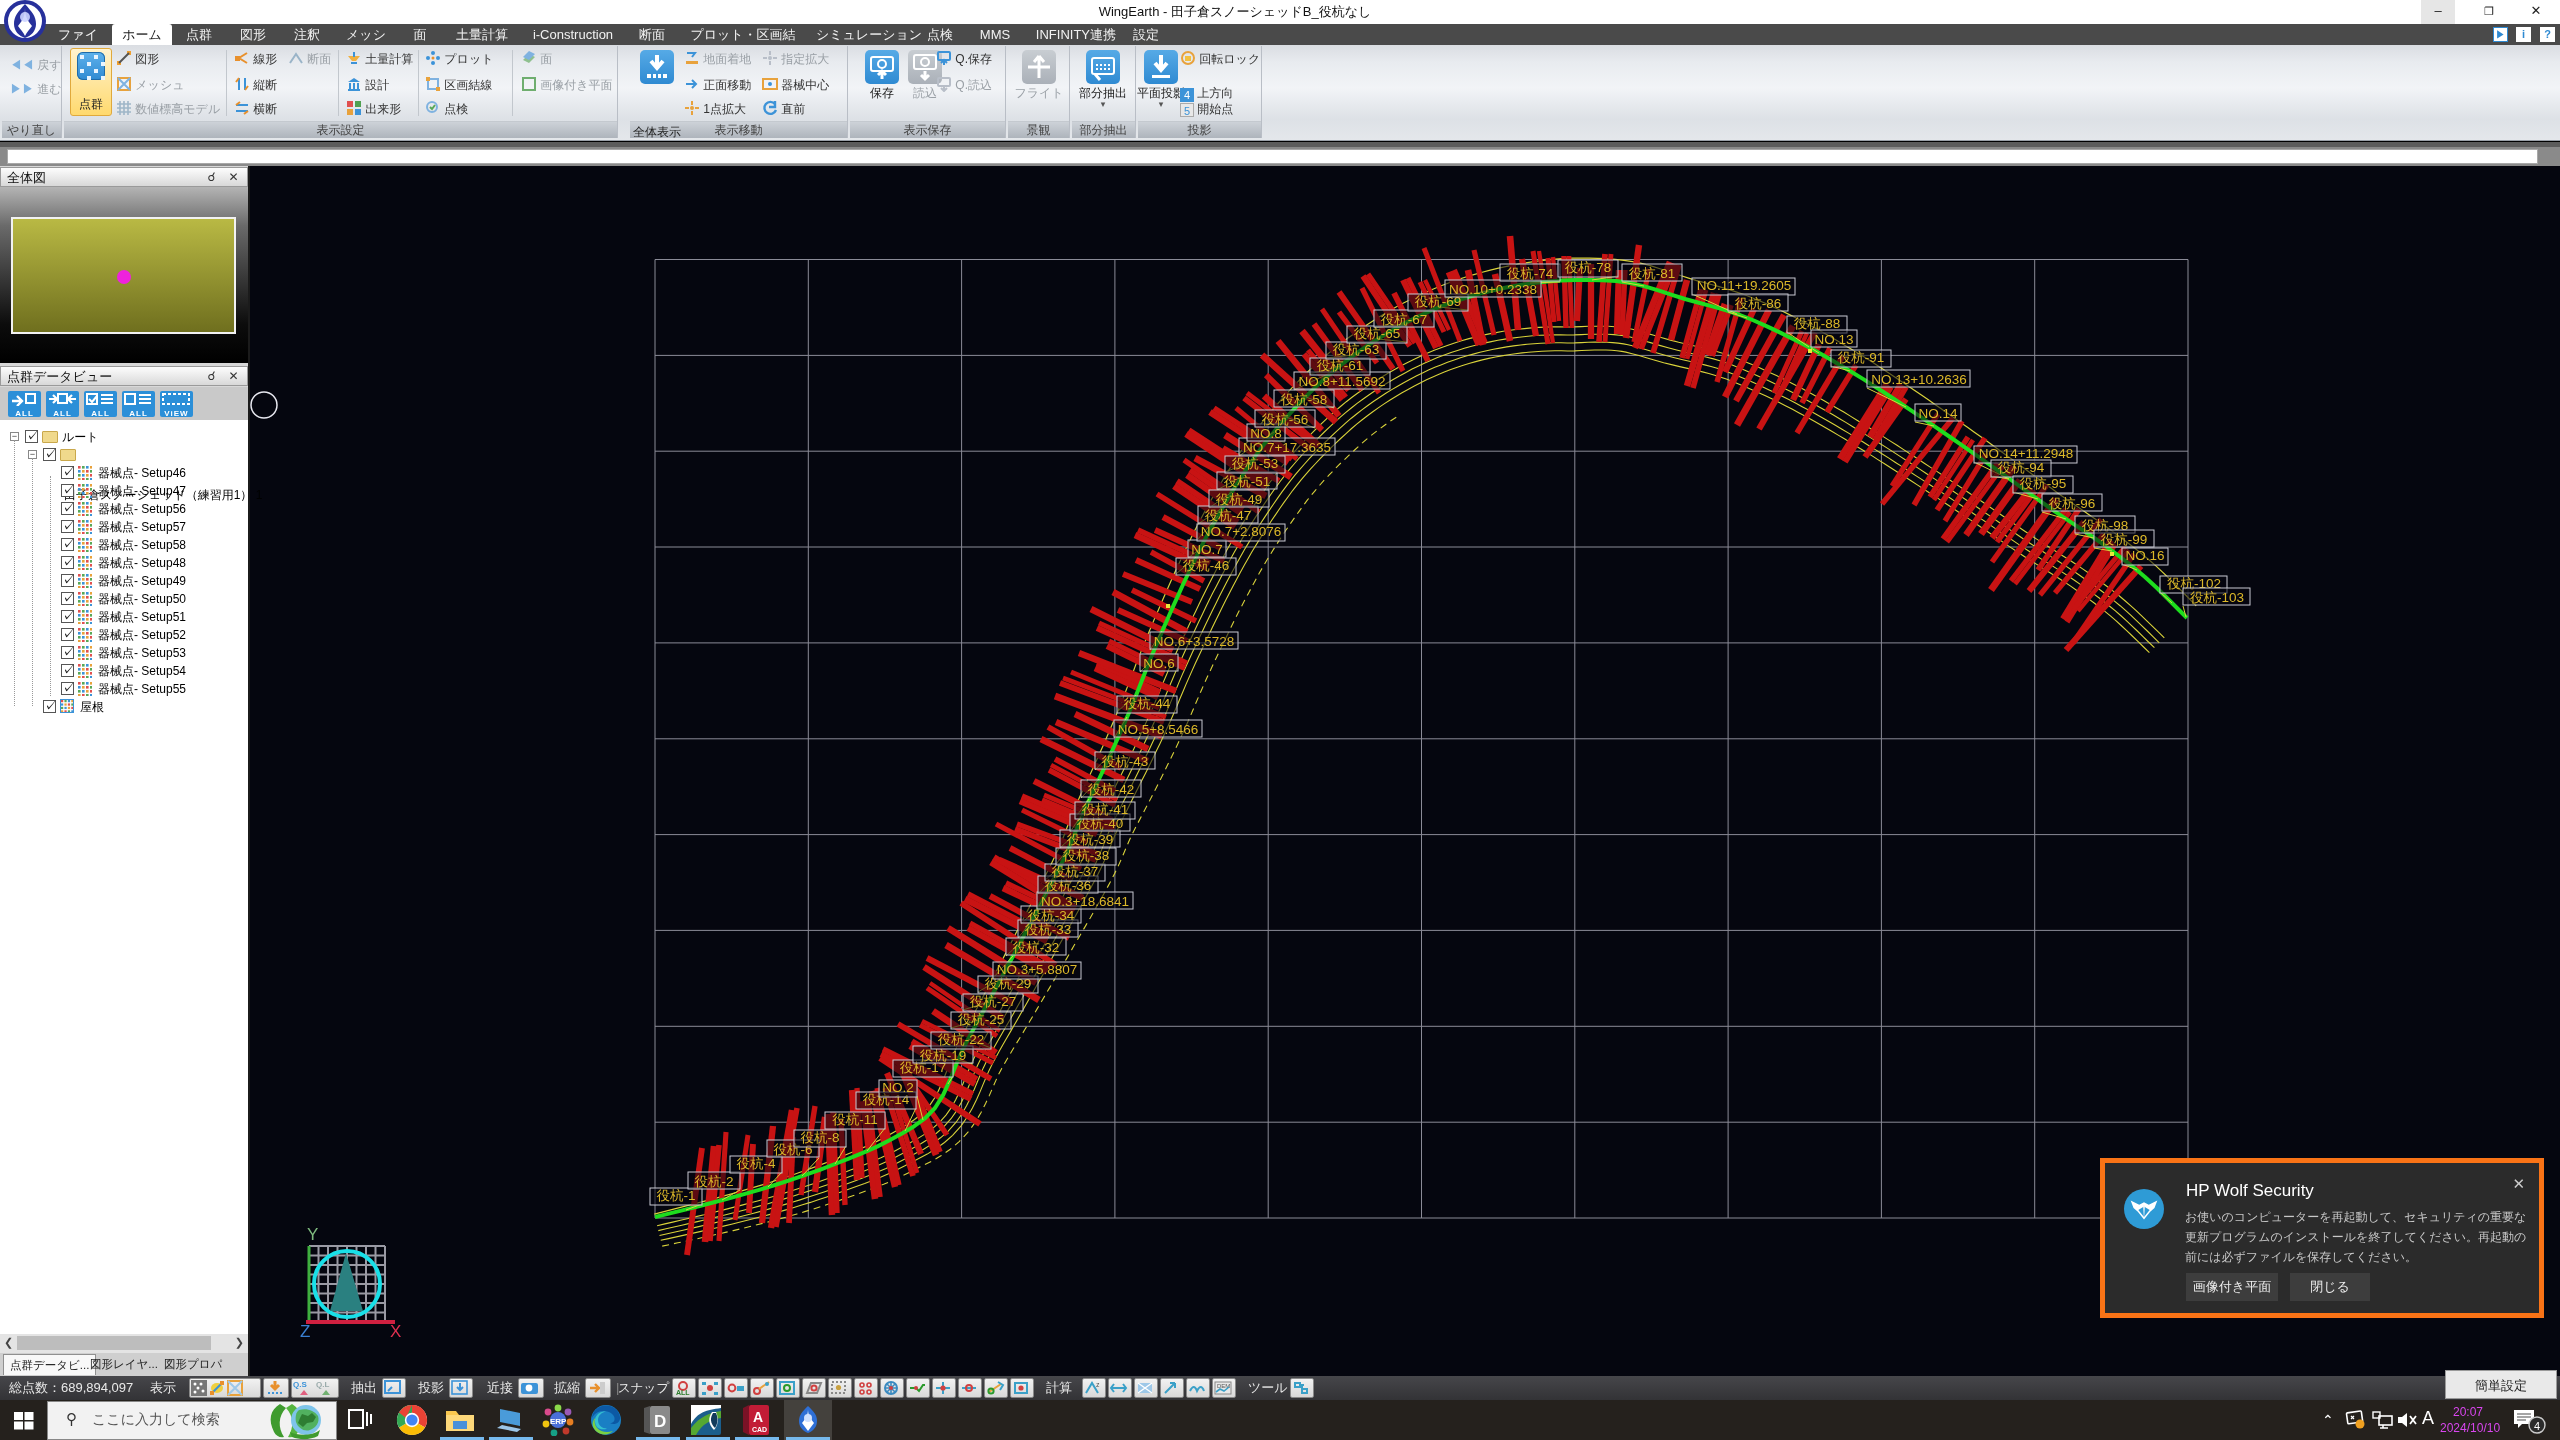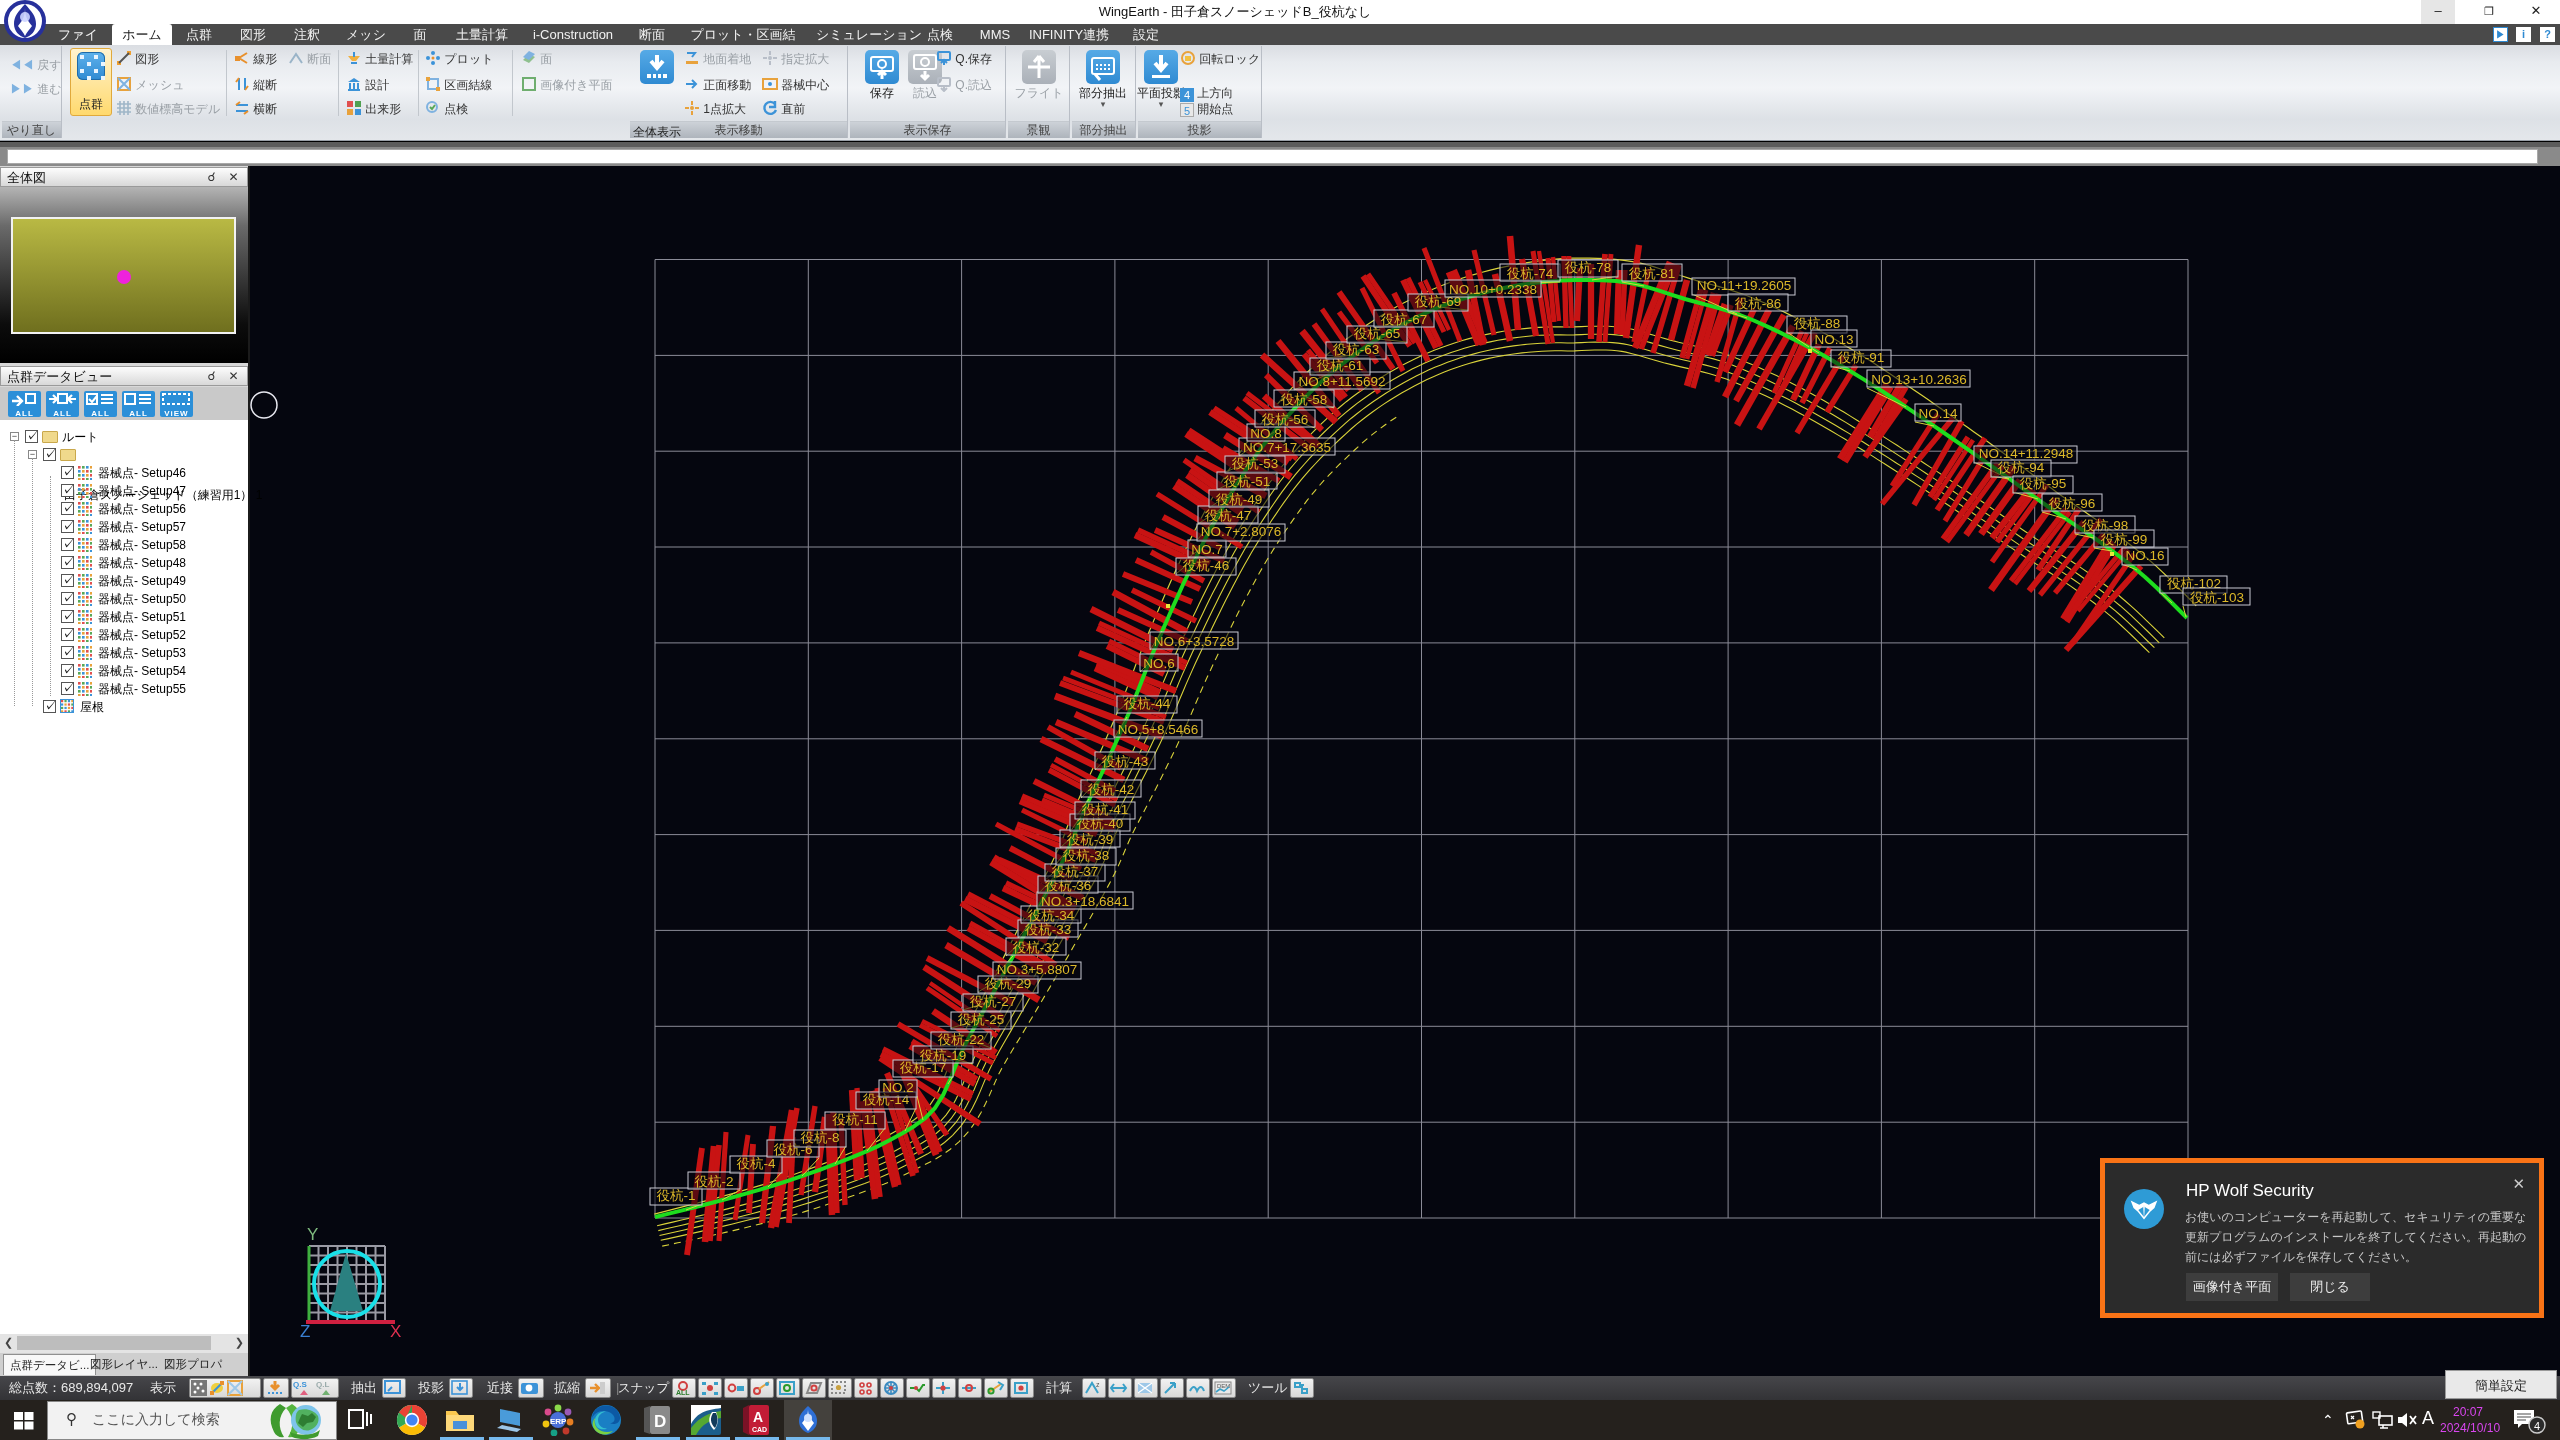--- a/index.html
+++ b/index.html
@@ -711,38 +711,41 @@
 <div class="mtab" style="left:286px; top:24px; width:42px;">注釈</div>
 <div class="mtab" style="left:340px; top:24px; width:52px;">メッシュ</div>
 <div class="mtab" style="left:402px; top:24px; width:36px;">面</div>
 <div class="mtab" style="left:448px; top:24px; width:68px;">土量計算</div>
 <div class="mtab" style="left:524px; top:24px; width:98px;">i-Construction</div>
 <div class="mtab" style="left:630px; top:24px; width:44px;">断面</div>
 <div class="mtab" style="left:684px; top:24px; width:118px;">プロット・区画結線</div>
 <div class="mtab" style="left:812px; top:24px; width:114px;">シミュレーション</div>
 <div class="mtab" style="left:918px; top:24px; width:44px;">点検</div>
 <div class="mtab" style="left:972px; top:24px; width:46px;">MMS</div>
-<div class="mtab" style="left:1022px; top:24px; width:94px;">INFINITY連携</div>
+<div class="mtab" style="left:1022px; top:24px; width:94px;text-align:right;">INFINITY連携</div>
 <div class="mtab" style="left:1124px; top:24px; width:44px;">設定</div>
 
 <div class="abs" style="left:2493px; top:27px; width:15px; height:15px; background:#fff; border:1px solid #2f8ad2; color:#2f8ad2; font-size:10px; text-align:center; line-height:14px;">▶</div>
 <div class="abs" style="left:2516px; top:27px; width:15px; height:15px; background:#fff; color:#2f8ad2; font-size:11px; font-weight:bold; text-align:center; line-height:15px;">i</div>
 <div class="abs" style="left:2540px; top:27px; width:15px; height:15px; background:#fff; color:#2f8ad2; font-size:11px; font-weight:bold; text-align:center; line-height:15px;">?</div>
 
 <svg class="abs" style="left:4px; top:0px;" width="42" height="42" viewBox="0 0 42 42">
   <circle cx="21" cy="21" r="20" fill="#ffffff"></circle>
   <circle cx="21" cy="21" r="19" fill="none" stroke="#27309b" stroke-width="4"></circle>
   <path d="M21 4 C14 12 10 16 10 24 C10 31 15 36 21 38 C27 36 32 31 32 24 C32 16 28 12 21 4 Z" fill="#27309b"></path>
   <path d="M21 8 C21 16 19 20 14 26 C17 30 19 32 21 36 C23 32 25 30 28 26 C23 20 21 16 21 8 Z" fill="#ffffff"></path>
   <circle cx="21" cy="17" r="5" fill="#cdd4ff" opacity="0.9"></circle>
 </svg>
 
 <div class="abs" id="ribbon">
     <div class="rgroup" style="left:2px; width:60px;">
       <div class="rglabel">やり直し</div>
+    </div>
+    <div class="rgroup" style="left:64px; width:554px;">
+      <div class="rglabel">表示設定</div>
     </div>
     <div class="rgroup" style="left:630px; width:218px;">
       <div class="rglabel">表示移動</div>
     </div>
     <div class="rgroup" style="left:850px; width:156px;">
       <div class="rglabel">表示保存</div>
     </div>
     <div class="rgroup" style="left:1008px; width:62px;">
       <div class="rglabel">景観</div>
     </div>

